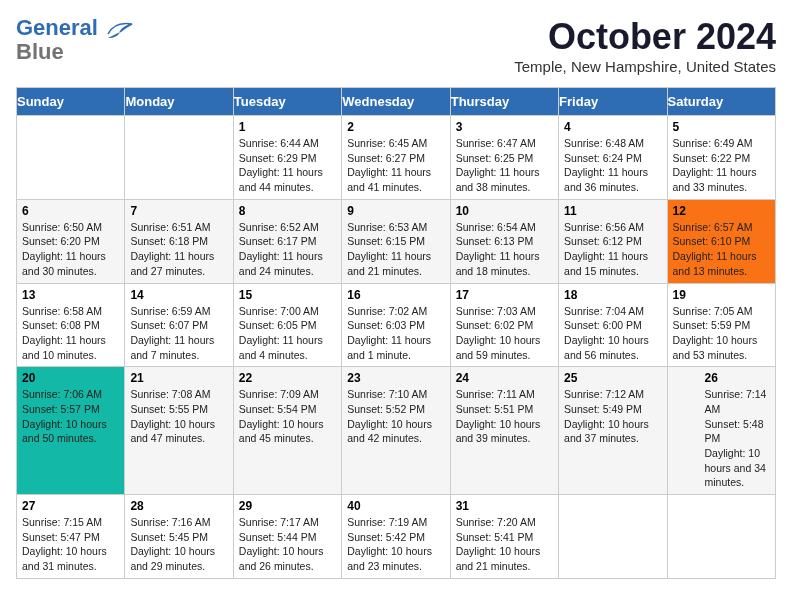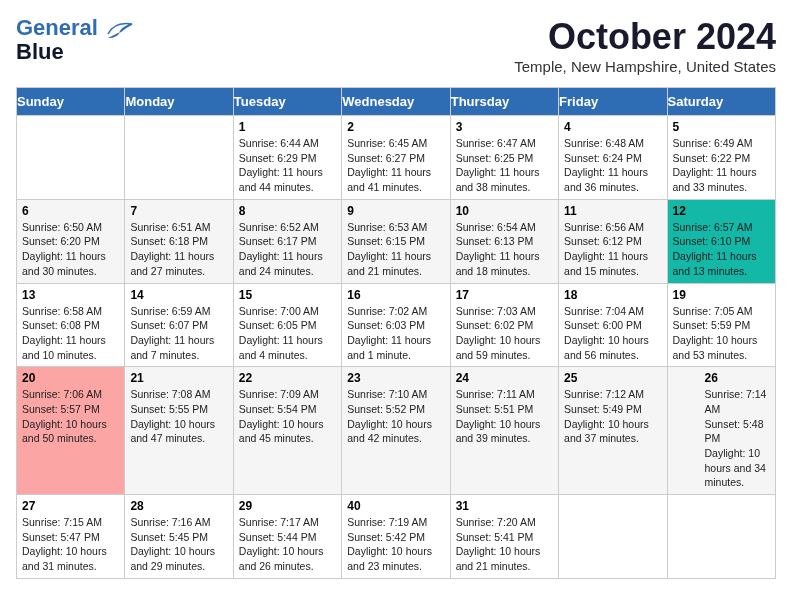--- a/index.html
+++ b/index.html
@@ -80,21 +80,21 @@
   <div class="logo">
     <div style="display:flex;align-items:center;gap:4px;">
       <div style="font-size:22px;font-weight:bold;color:#1a1a2e;line-height:1.1;">
         <span style="color:#2e6db4;">General</span>
         <svg style="display:inline-block;vertical-align:middle;margin-left:2px;" width="28" height="18" viewBox="0 0 28 18">
           <path d="M2,14 C6,6 14,2 26,4 C20,6 16,8 14,12 C18,8 22,6 26,4" stroke="#2e6db4" stroke-width="1.5" fill="none"></path>
           <path d="M14,12 C12,16 8,18 2,18 C6,16 10,14 14,12Z" fill="#2e6db4"></path>
         </svg>
       </div>
     </div>
-    <div style="font-size:22px;font-weight:bold;color:#0f172a;line-height:1.1;text-align:center;">Blue</div>
+    <div style="font-size:22px;font-weight:bold;color:#737373;line-height:1.1;text-align:center;">Blue</div>
   </div>
   <div class="title-block">
     <div class="month-title">October 2024</div>
     <div class="location">Temple, New Hampshire, United States</div>
   </div>
 </div>
 
 <table class="calendar">
   <thead>
     <tr>
@@ -172,21 +172,21 @@
           <div class="day-info" style="white-space: pre-line;">Sunrise: 6:54 AM
 Sunset: 6:13 PM
 Daylight: 11 hours and 18 minutes.</div>
         </td>
         <td style="background: rgb(245, 245, 245);">
           <span class="day-num">11</span>
           <div class="day-info" style="white-space: pre-line;">Sunrise: 6:56 AM
 Sunset: 6:12 PM
 Daylight: 11 hours and 15 minutes.</div>
         </td>
-        <td style="background: #14b8a6;">
+        <td style="background: #f97316;">
           <span class="day-num">12</span>
           <div class="day-info" style="white-space: pre-line;">Sunrise: 6:57 AM
 Sunset: 6:10 PM
 Daylight: 11 hours and 13 minutes.</div>
         </td>
       </tr>
       <tr>
         <td>
           <span class="day-num">13</span>
           <div class="day-info" style="white-space: pre-line;">Sunrise: 6:58 AM
@@ -224,21 +224,21 @@
 Daylight: 10 hours and 56 minutes.</div>
         </td>
         <td>
           <span class="day-num">19</span>
           <div class="day-info" style="white-space: pre-line;">Sunrise: 7:05 AM
 Sunset: 5:59 PM
 Daylight: 10 hours and 53 minutes.</div>
         </td>
       </tr>
       <tr style="background: rgb(245, 245, 245);">
-        <td style="background: #fca5a5;">
+        <td style="background: #14b8a6;">
           <span class="day-num">20</span>
           <div class="day-info" style="white-space: pre-line;">Sunrise: 7:06 AM
 Sunset: 5:57 PM
 Daylight: 10 hours and 50 minutes.</div>
         </td>
         <td style="background: rgb(245, 245, 245);">
           <span class="day-num">21</span>
           <div class="day-info" style="white-space: pre-line;">Sunrise: 7:08 AM
 Sunset: 5:55 PM
 Daylight: 10 hours and 47 minutes.</div>

